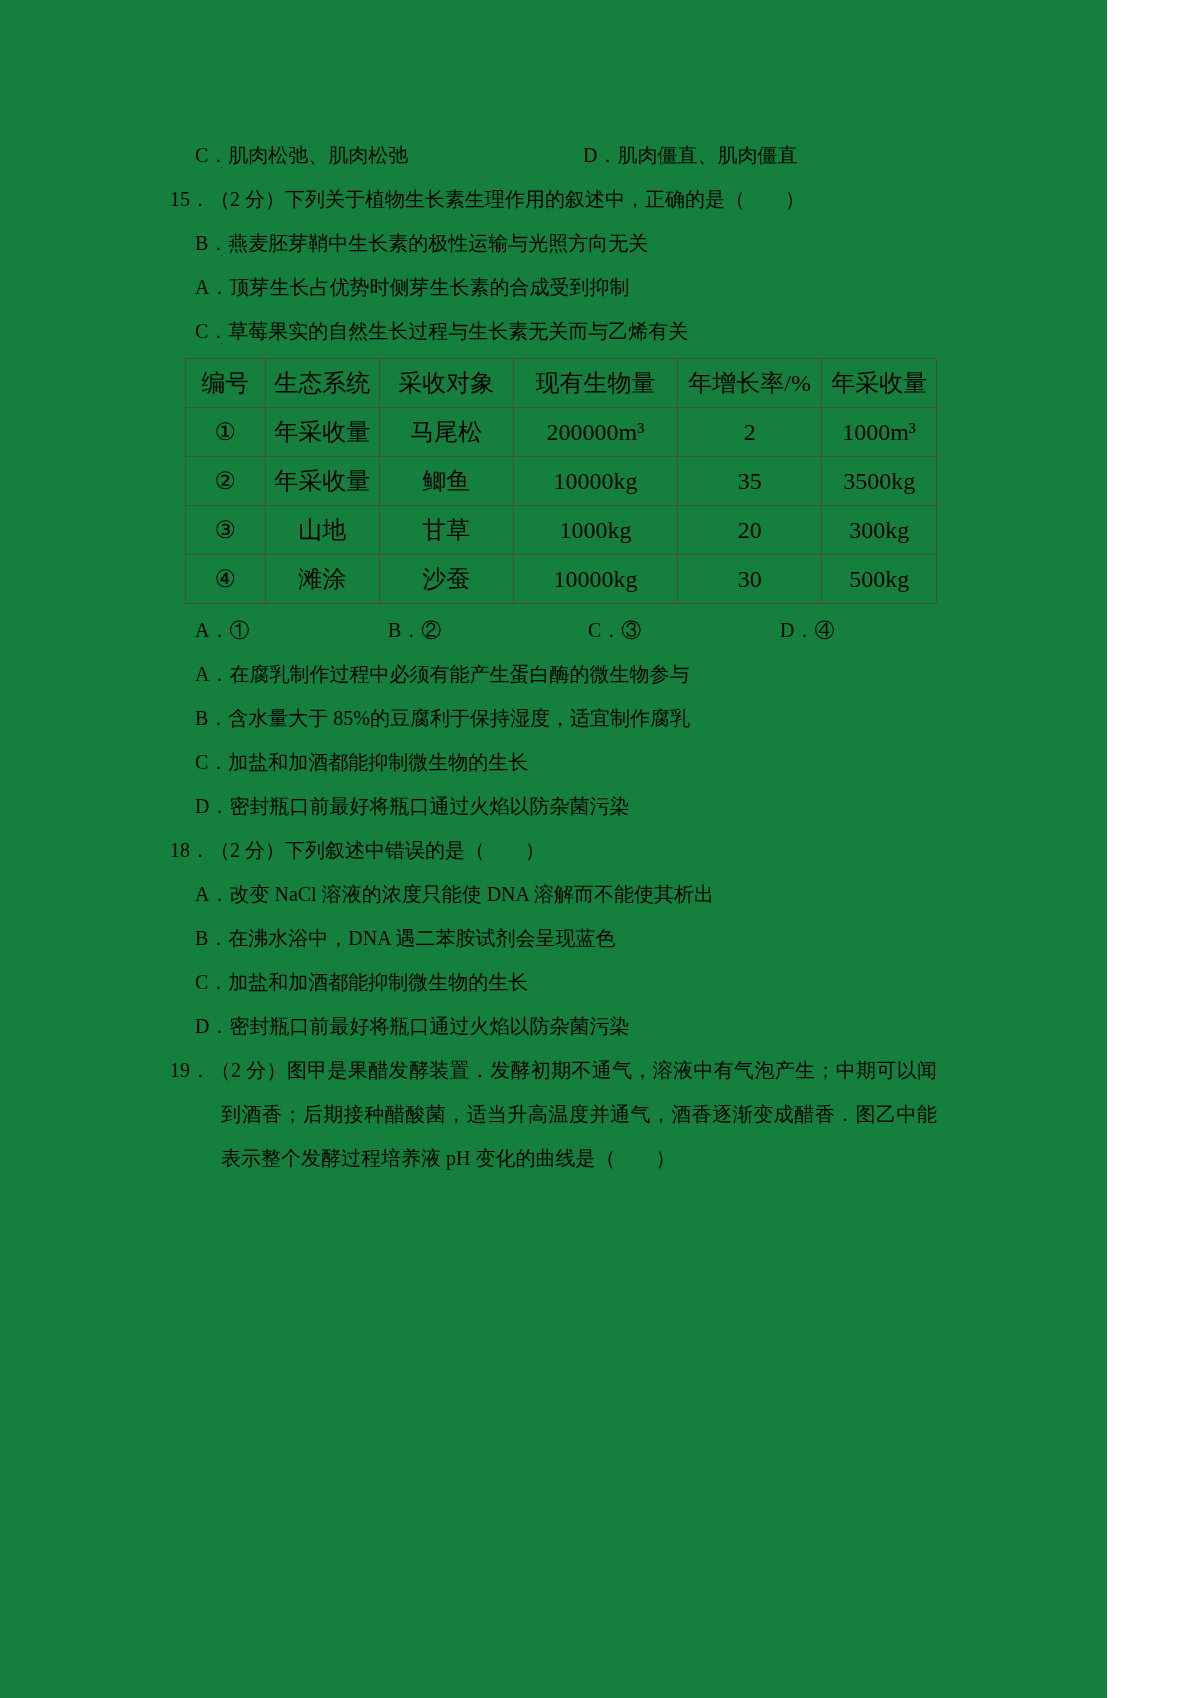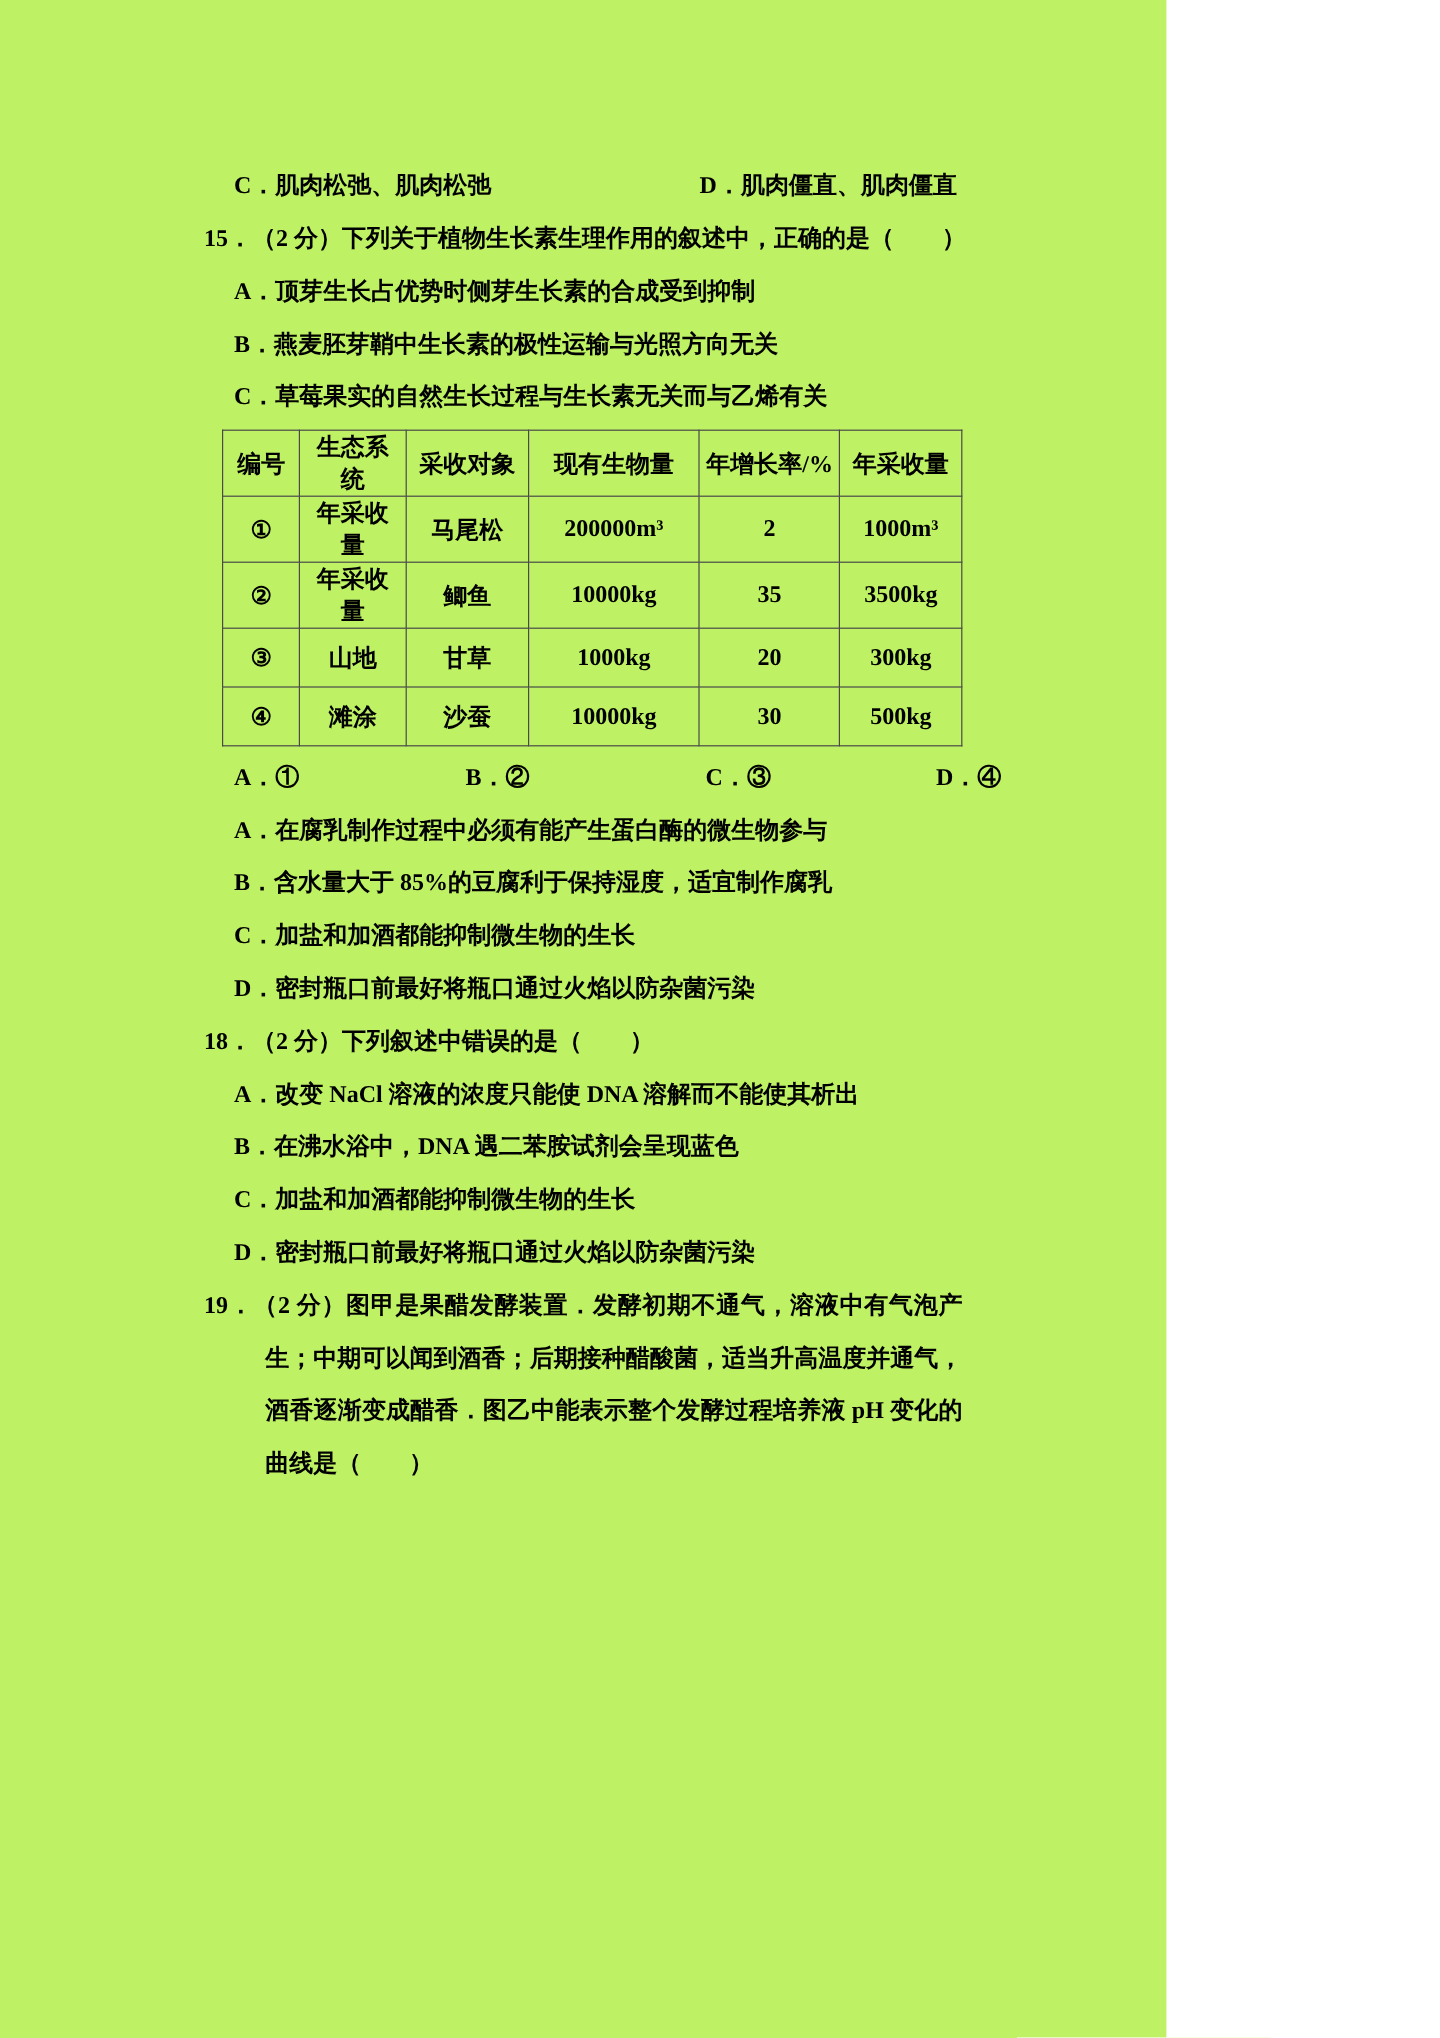--- a/index.html
+++ b/index.html
@@ -5,43 +5,42 @@
   * { margin: 0; padding: 0; box-sizing: border-box; }
   html, body { background: #ffffff; }
   body {
     width: 1200px;
     height: 1698px;
     font-family: "Liberation Serif", "DejaVu Serif", serif;
     color: #000000;
     font-size: 20px;
   }
   .page {
-    width: 972px;
+    width: 1107px;
     height: 1698px;
     padding: 133px 170px 0 170px;
-    background: #bef264;
+    background: #15803d;
     overflow: hidden;
-    font-weight: bold;
   }
   .line {
     line-height: 44px;
     white-space: nowrap;
   }
   .opt { padding-left: 25px; }
   .pair .first {
     display: inline-block;
     width: 383px;
     margin-left: 25px;
   }
   .q16-table {
     border-collapse: collapse;
     table-layout: fixed;
     margin: 5px 0 0 15px;
     text-align: center;
-    font-size: 20px;
+    font-size: 24px;
     padding-left: 48px;
   }
   .q16-table td {
     border: 1px solid #4a4a4a;
     height: 49px;
     vertical-align: middle;
     padding: 0 4px;
     overflow: hidden;
   }
   .answers {
@@ -65,22 +64,22 @@
 
 <div class="page">
 
   <div class="line pair">
     <span class="first">C．肌肉松弛、肌肉松弛</span>
     <span>D．肌肉僵直、肌肉僵直</span>
   </div>
 
   <div>
     <div class="line">15．（2 分）下列关于植物生长素生理作用的叙述中，正确的是（　　）</div>
+    <div class="line opt">B．燕麦胚芽鞘中生长素的极性运输与光照方向无关</div>
     <div class="line opt">A．顶芽生长占优势时侧芽生长素的合成受到抑制</div>
-    <div class="line opt">B．燕麦胚芽鞘中生长素的极性运输与光照方向无关</div>
     <div class="line opt">C．草莓果实的自然生长过程与生长素无关而与乙烯有关</div>
   </div>
 
   <div>
 
     <table class="q16-table">
       <colgroup>
         <col style="width:80px">
         <col style="width:115px">
         <col style="width:135px">

